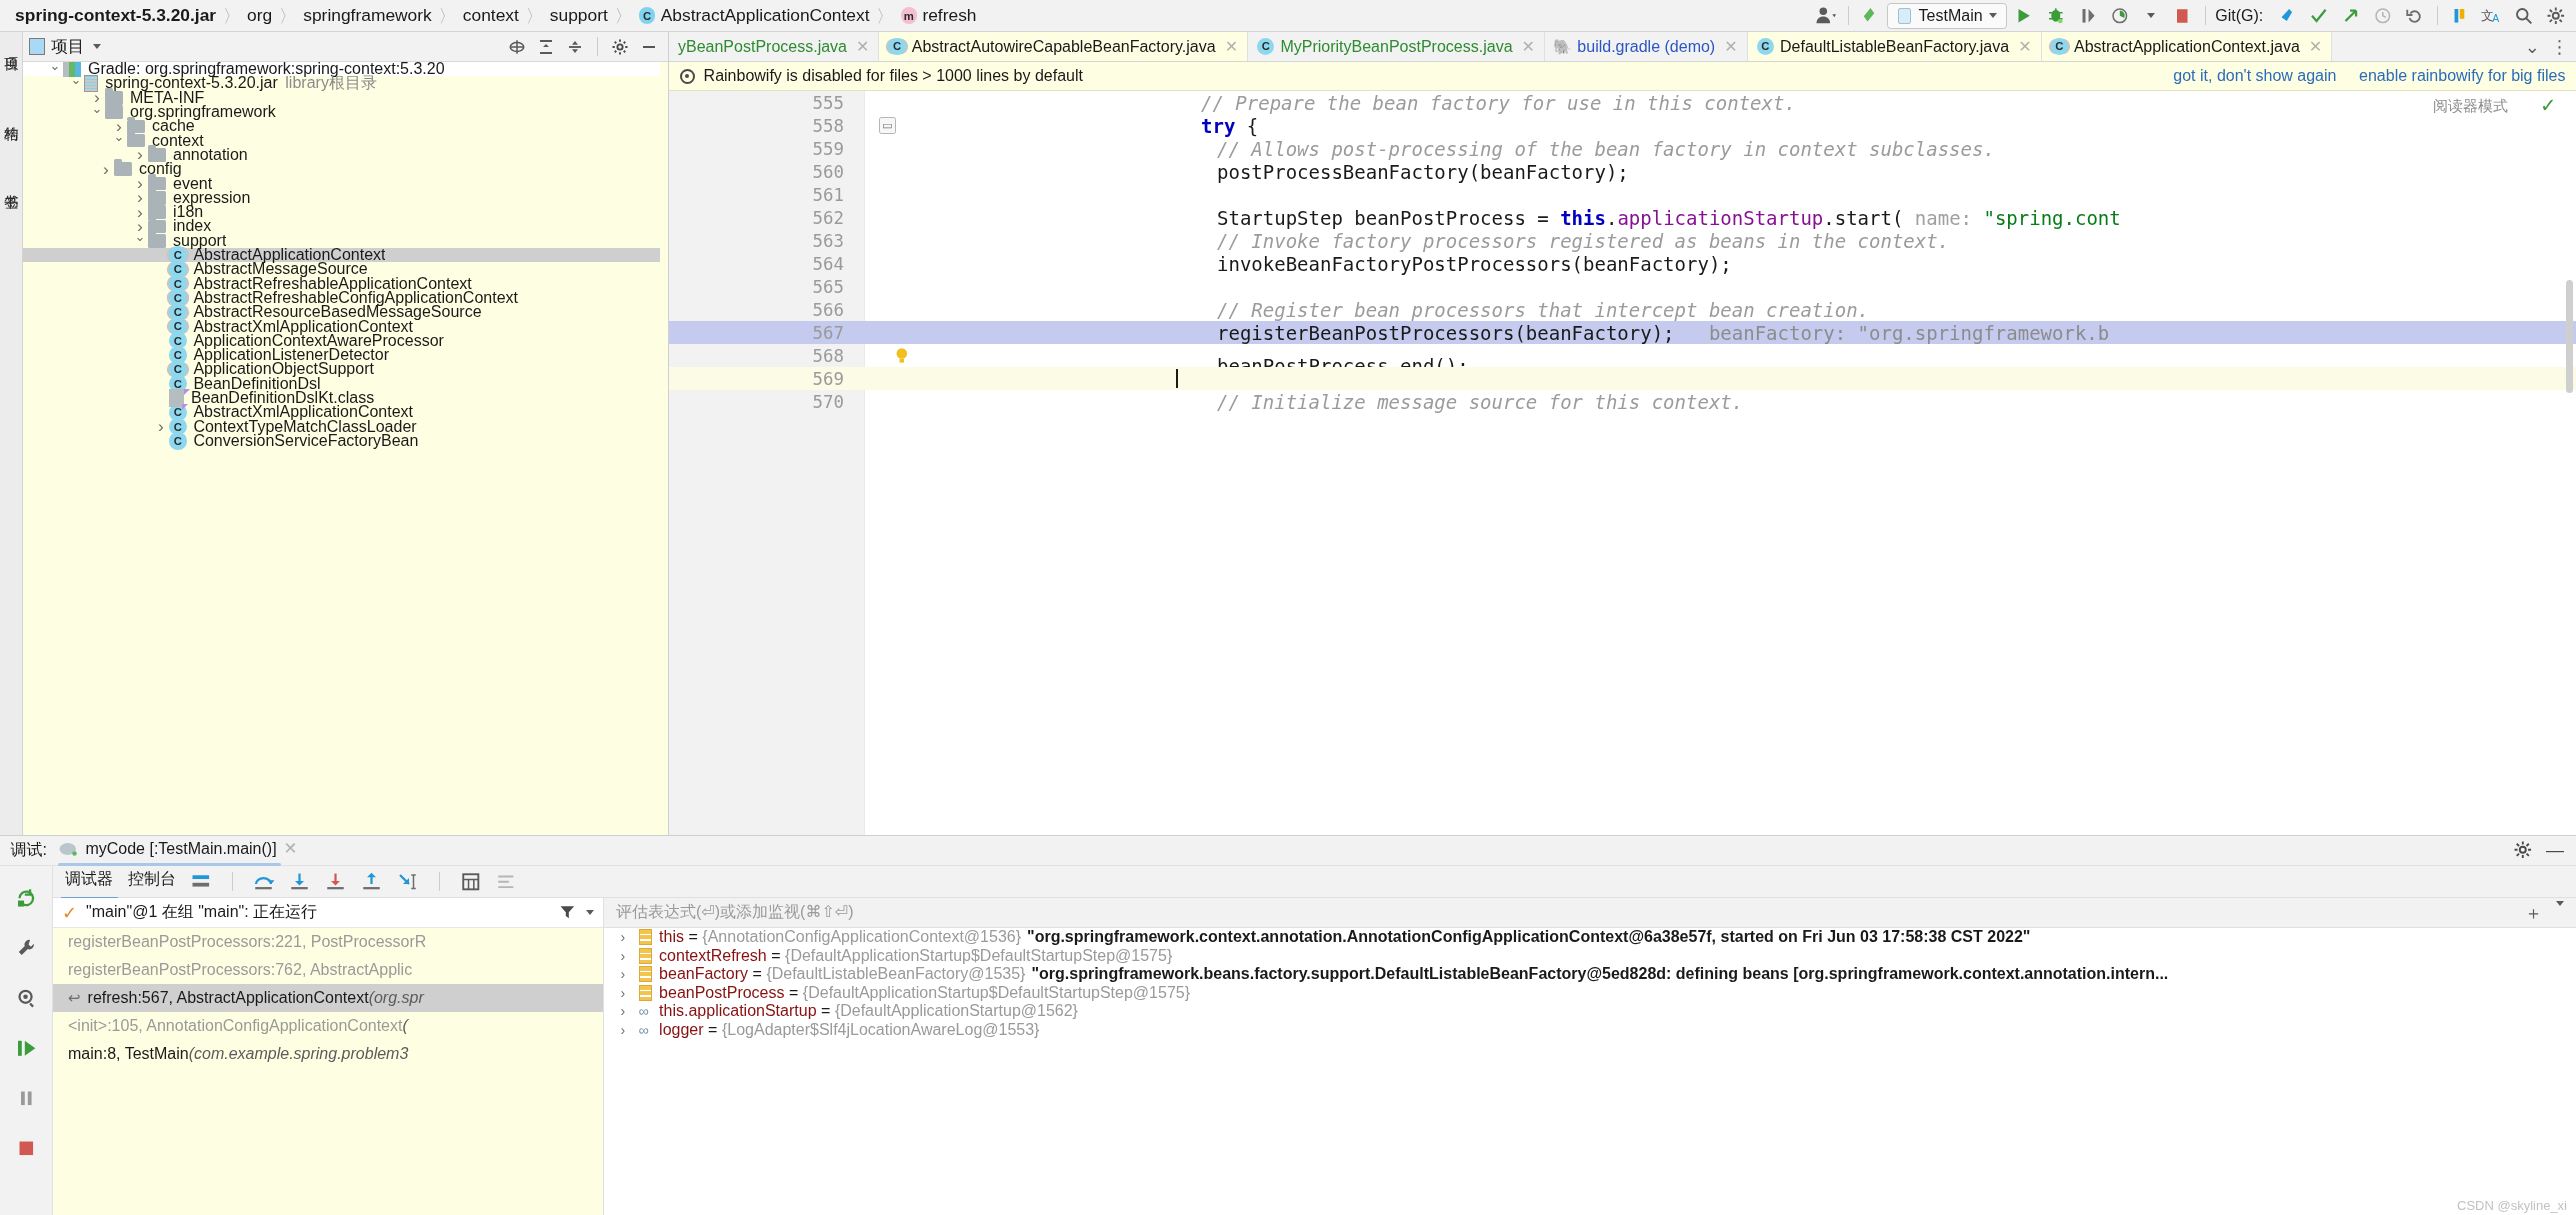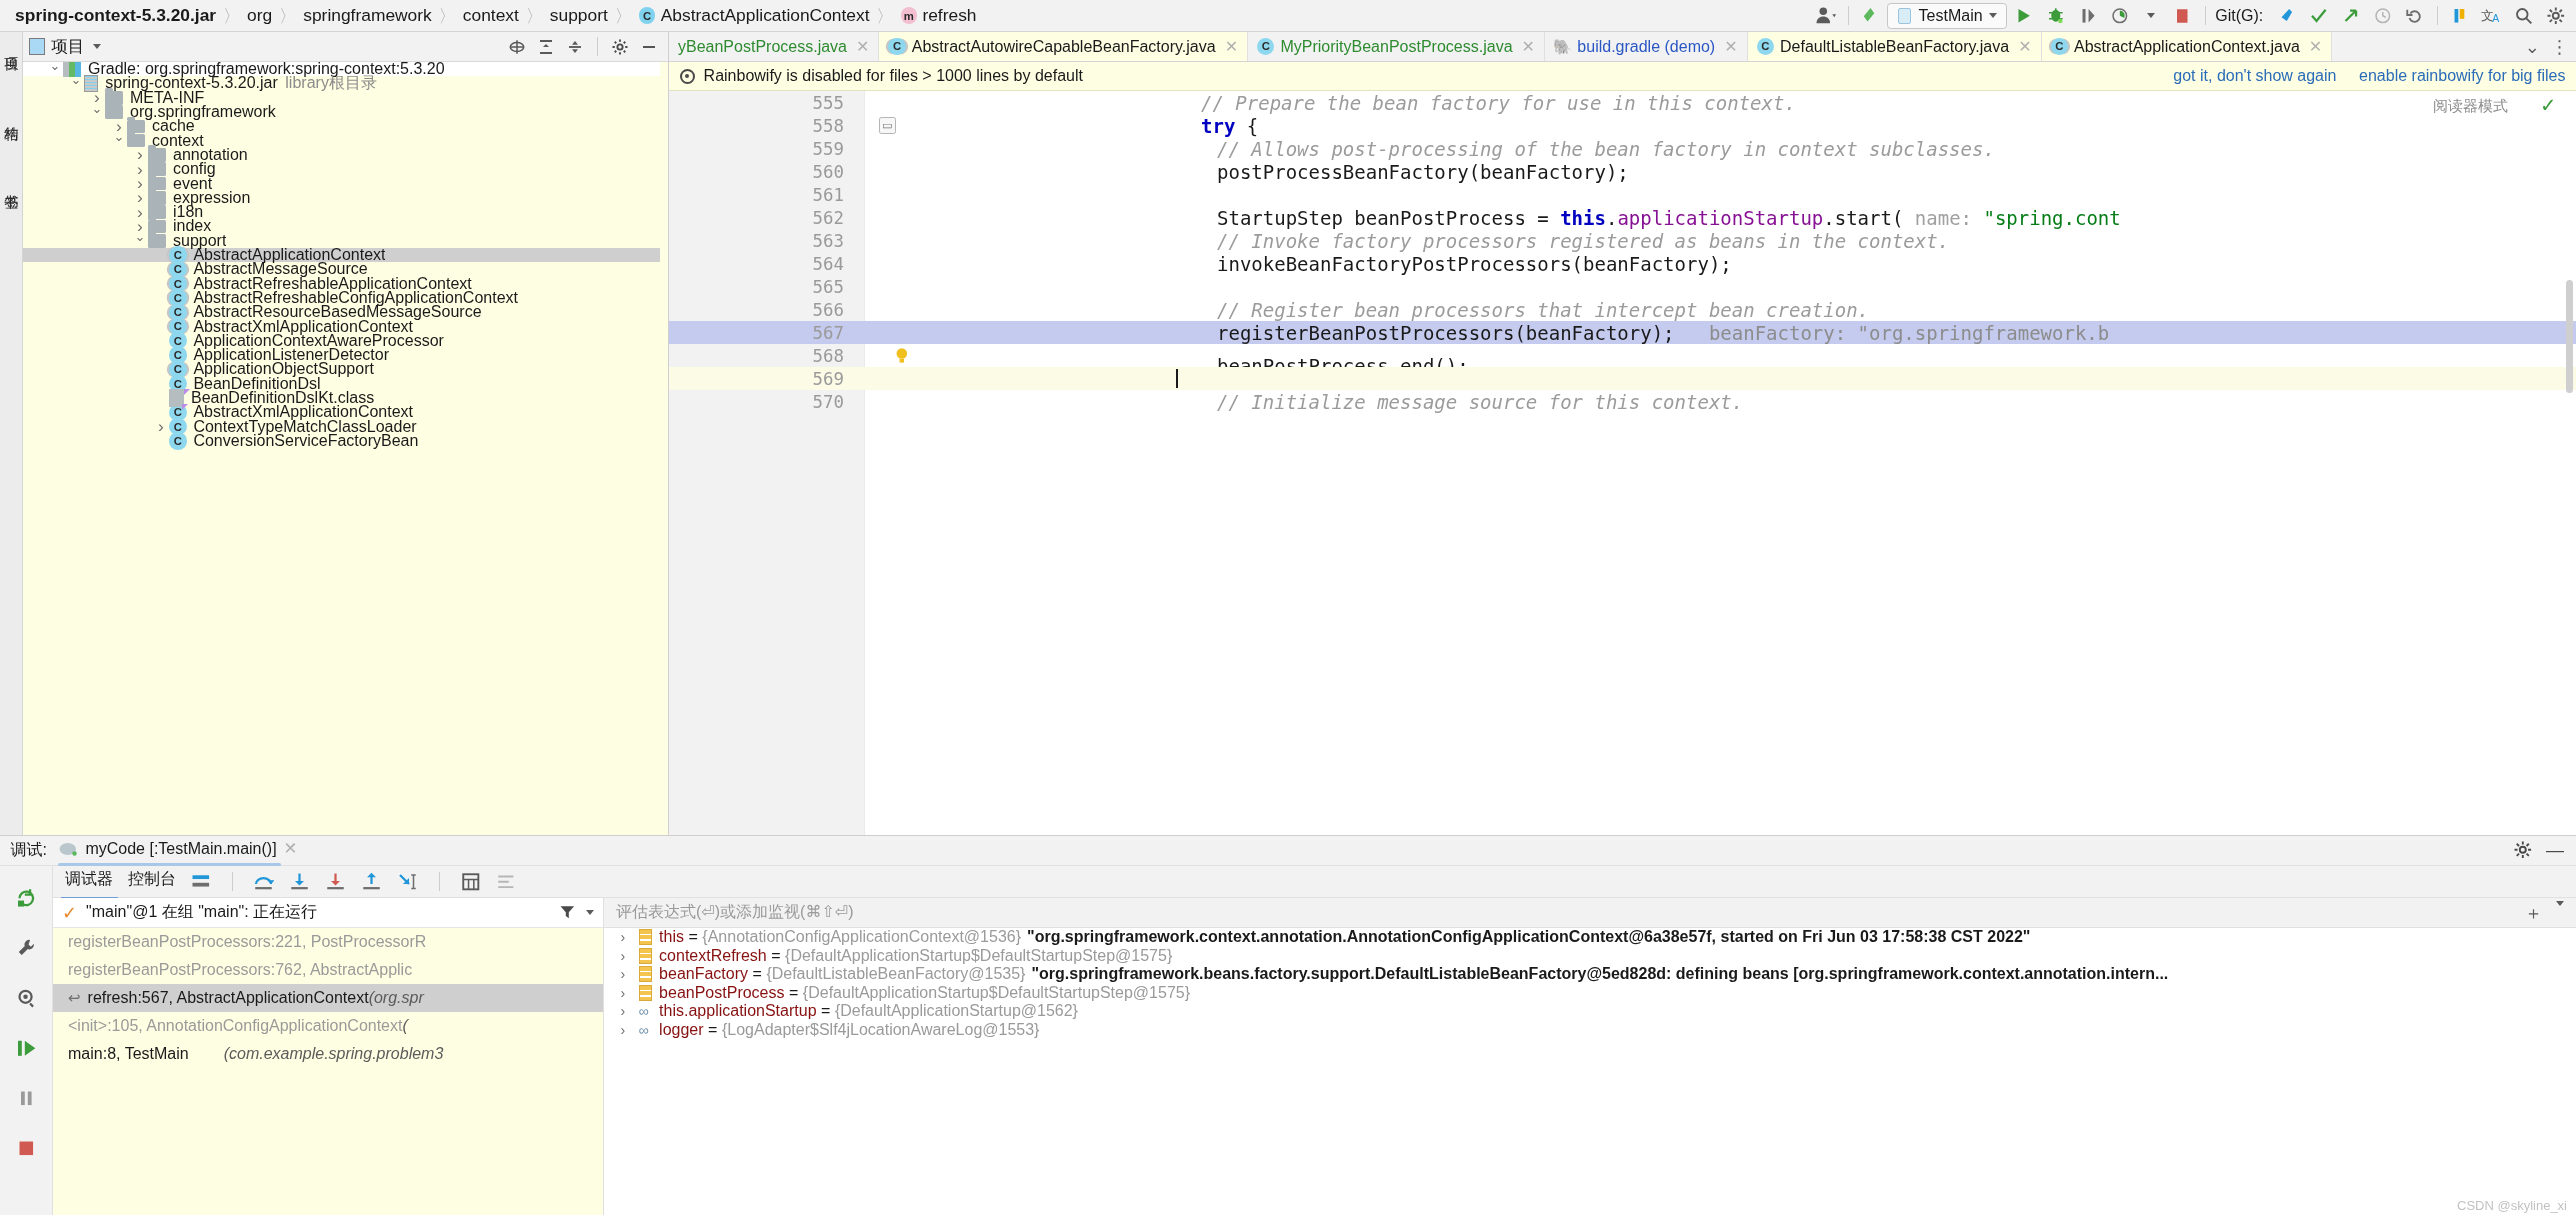--- a/index.html
+++ b/index.html
@@ -178,21 +178,21 @@
   .dbg-toolbar{ height:32px; display:flex; align-items:center; gap:15px; padding:0 12px; border-bottom:0.8px solid #e0e0e0; background:#f2f2f2;}
   .dbg-tab{ font-size:16px; color:#1a1a1a; position:relative; padding-bottom:3.8px;}
   .dbg-tab.active::after{ content:""; position:absolute; left:-4.5px; right:-4.5px; bottom:-6px; height:3px; background:#6f9fd8; }
   .dbg-cols{ position:absolute; left:0; top:32px; right:0; bottom:0; display:flex; }
   .stackcol{ width:551px; border-right:0.8px solid #e0e0e0; background:#feffe2; position:relative; }
   .threadbar{ height:30px; background:#ffffff; display:flex; align-items:center; padding:0 9px; gap:9px; border-bottom:0.8px solid #e6e6e6;}
   .threadbar-text{ font-size:16px; color:#1a1a1a; }
   .threadbar-right{ margin-left:auto; display:flex; gap:10.6px; align-items:center;}
   .frame{ height:28px; display:flex; align-items:center; font-size:16px; color:#9a9a9a; padding-left:15px; white-space:nowrap; overflow:hidden;}
   .frame.sel{ background:#cfcfcf; color:#1a1a1a; }
-  .frame.normal{ color:#1a1a1a;gap:35px; }
+  .frame.normal{ color:#1a1a1a; }
   .frame .pkg{ font-style:italic; color:#5b5b5b; }
   .framearrow{ width:19.6px; color:#6e6e6e; font-size:15px; flex:0 0 19.6px; }
 
   .varcol{ flex:1; background:#ffffff; position:relative; }
   .evalbar{ height:30px; background:#f2f2f2; display:flex; align-items:center; padding:0 12px; border-bottom:0.8px solid #e0e0e0; }
   .evalbar-text{ font-size:16px; color:#9a9a9a; }
   .evalbar-right{ margin-left:auto; display:flex; gap:13.6px; }
   .vrow{ height:18.5px; display:flex; align-items:center; font-size:16px; white-space:nowrap; padding-left:16.6px; overflow:hidden;}
   .vtri{ width:18px; color:#6e6e6e; font-size:14.3px; flex:0 0 18px; }
   .vicon{ width:13px; height:16px; margin-right:7.5px; flex:0 0 13px;
@@ -421,21 +421,21 @@
         <div class="trow" style="padding-left: 88px;">
           <span class="arrow down"></span>
           <span class="folder"></span>
           <span class="tlabel">context</span>
         </div>
         <div class="trow" style="padding-left: 109px;">
           <span class="arrow right"></span>
           <span class="folder"></span>
           <span class="tlabel">annotation</span>
         </div>
-        <div class="trow" style="padding-left: 109px;">
+        <div class="trow" style="padding-left: 75px;">
           <span class="arrow right"></span>
           <span class="folder"></span>
           <span class="tlabel">config</span>
         </div>
         <div class="trow" style="padding-left: 109px;">
           <span class="arrow right"></span>
           <span class="folder"></span>
           <span class="tlabel">event</span>
         </div>
         <div class="trow" style="padding-left: 109px;">

